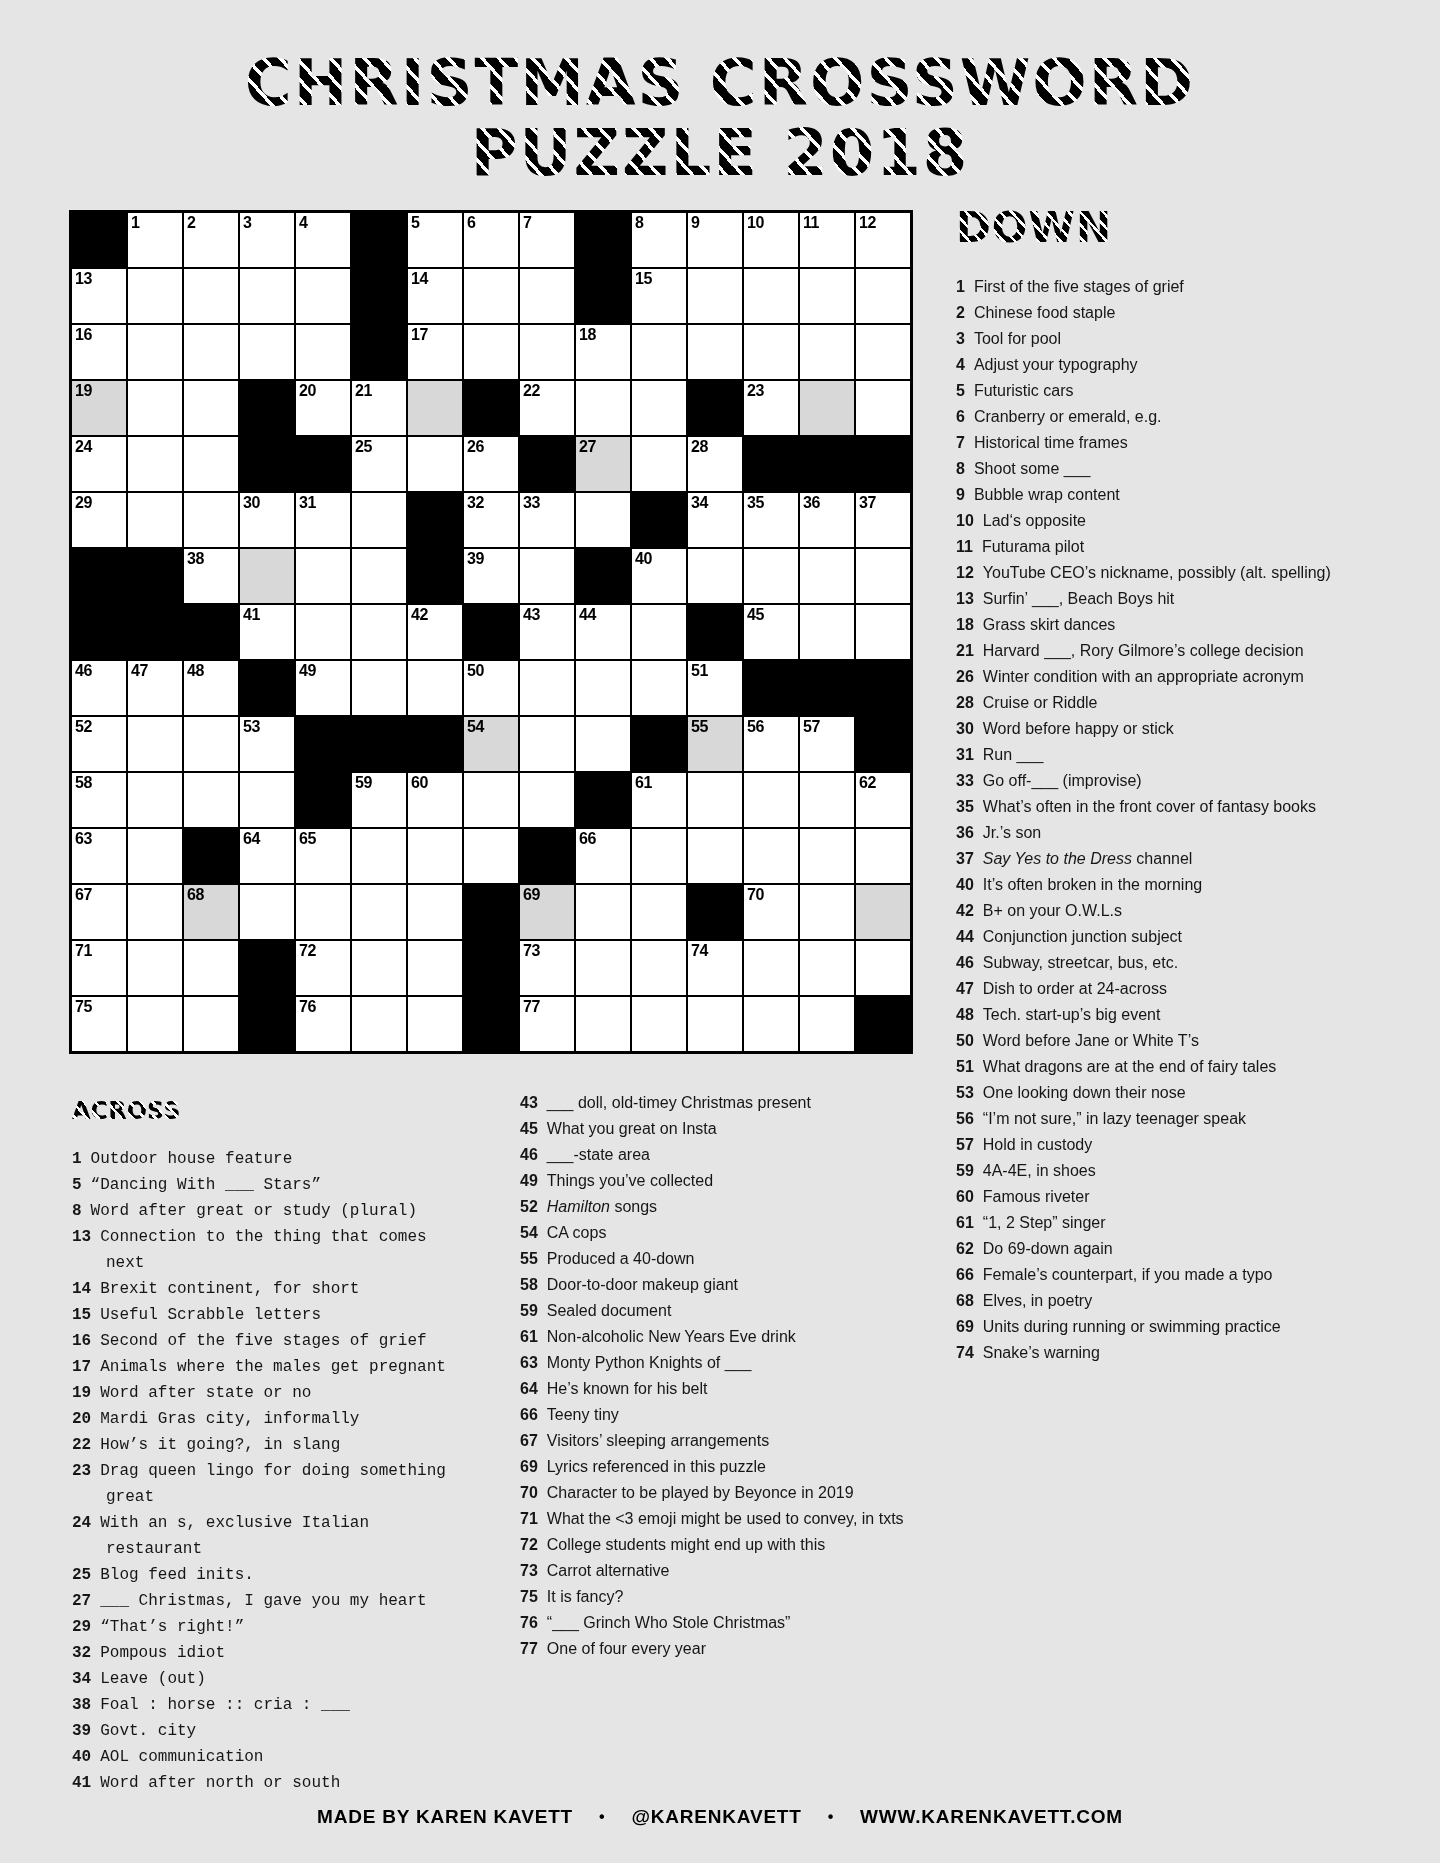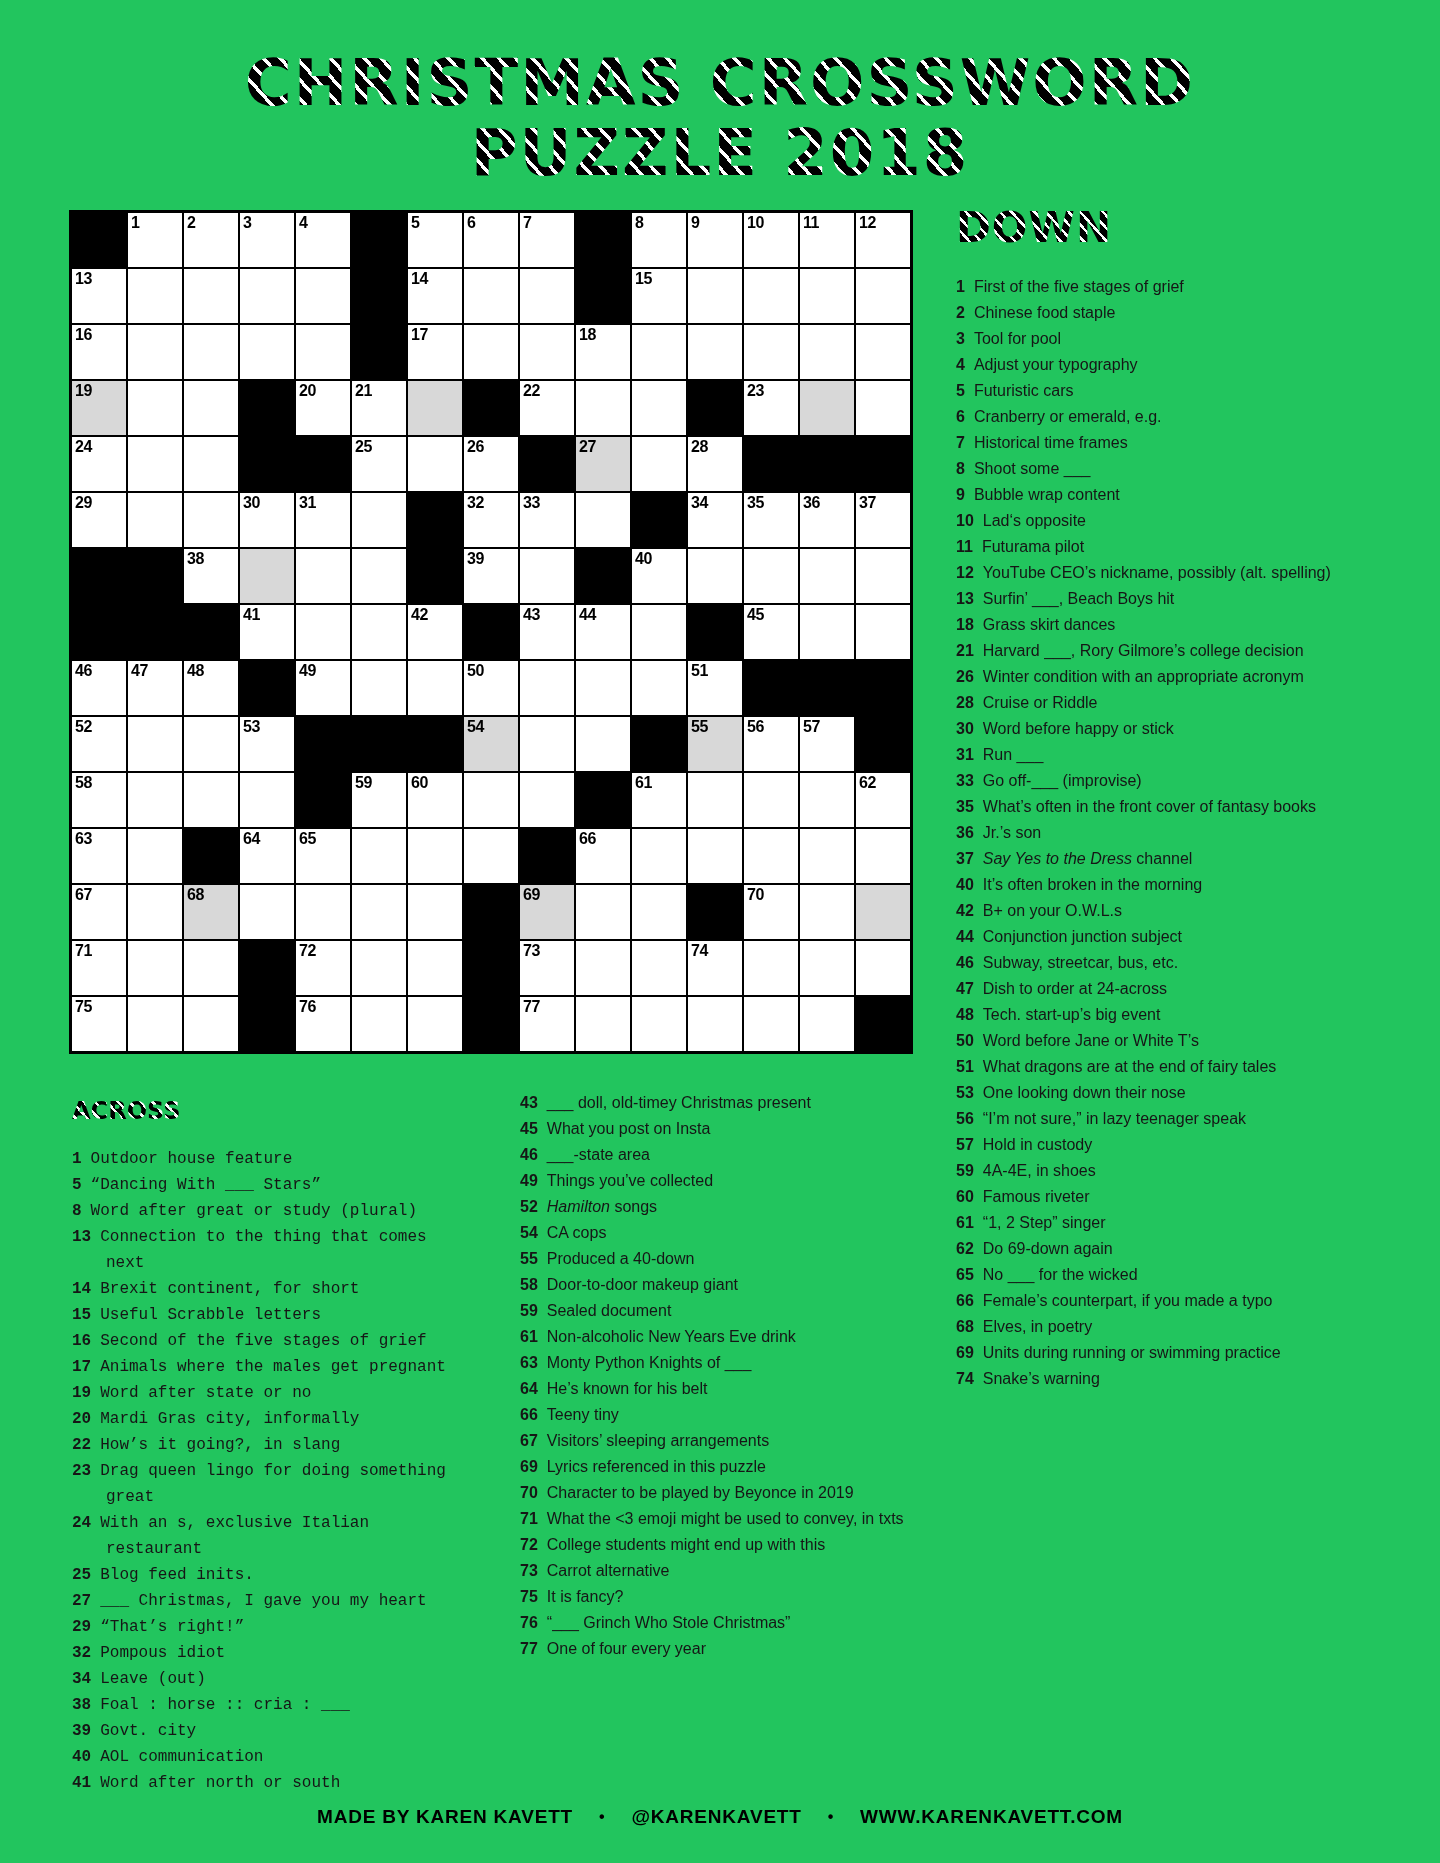--- a/index.html
+++ b/index.html
@@ -2,21 +2,21 @@
 <html><head>
 <meta charset="utf-8">
 <style>
   * { margin:0; padding:0; box-sizing:border-box; }
   html,body { background:#ffffff; }
   body {
     width:1440px; height:1863px; position:relative;
     font-family:"Liberation Sans","DejaVu Sans",sans-serif;
     color:#111;
   }
-  .page { position:absolute; inset:0; background:#22c55e; }
+  .page { position:absolute; inset:0; background:#e5e5e5; }
 
   
   .stripy {
     font-family:"DejaVu Sans","Liberation Sans",sans-serif;
     font-weight:bold; color:#000;
   }
   @supports ((-webkit-background-clip:text) or (background-clip:text)) {
     .stripy {
       background-image:repeating-linear-gradient(48deg,#000 0px,#000 9px,#fff 9px,#fff 12.5px);
       -webkit-background-clip:text; background-clip:text;
@@ -489,21 +489,20 @@
         <div class="clue"><span class="cn">48</span><span class="ct">Tech. start-up’s big event</span></div>
         <div class="clue"><span class="cn">50</span><span class="ct">Word before Jane or White T’s</span></div>
         <div class="clue"><span class="cn">51</span><span class="ct">What dragons are at the end of fairy tales</span></div>
         <div class="clue"><span class="cn">53</span><span class="ct">One looking down their nose</span></div>
         <div class="clue"><span class="cn">56</span><span class="ct">“I’m not sure,” in lazy teenager speak</span></div>
         <div class="clue"><span class="cn">57</span><span class="ct">Hold in custody</span></div>
         <div class="clue"><span class="cn">59</span><span class="ct">4A-4E, in shoes</span></div>
         <div class="clue"><span class="cn">60</span><span class="ct">Famous riveter</span></div>
         <div class="clue"><span class="cn">61</span><span class="ct">“1, 2 Step” singer</span></div>
         <div class="clue"><span class="cn">62</span><span class="ct">Do 69-down again</span></div>
-        <div class="clue"><span class="cn">65</span><span class="ct">No ___ for the wicked</span></div>
         <div class="clue"><span class="cn">66</span><span class="ct">Female’s counterpart, if you made a typo</span></div>
         <div class="clue"><span class="cn">68</span><span class="ct">Elves, in poetry</span></div>
         <div class="clue"><span class="cn">69</span><span class="ct">Units during running or swimming practice</span></div>
         <div class="clue"><span class="cn">74</span><span class="ct">Snake’s warning</span></div>
       </div>
   </section>
 
   <h2 class="stripy small across-heading" style="position:absolute;margin-top:11px;">ACROSS</h2>
   <div class="clues across-col1" id="across-col1">
       <div class="clue"><span class="cn">1</span><span class="ct">Outdoor house feature</span></div>
@@ -524,21 +523,21 @@
       <div class="clue"><span class="cn">29</span><span class="ct">“That’s right!”</span></div>
       <div class="clue"><span class="cn">32</span><span class="ct">Pompous idiot</span></div>
       <div class="clue"><span class="cn">34</span><span class="ct">Leave (out)</span></div>
       <div class="clue"><span class="cn">38</span><span class="ct">Foal : horse :: cria : ___</span></div>
       <div class="clue"><span class="cn">39</span><span class="ct">Govt. city</span></div>
       <div class="clue"><span class="cn">40</span><span class="ct">AOL communication</span></div>
       <div class="clue"><span class="cn">41</span><span class="ct">Word after north or south</span></div>
     </div>
   <div class="clues across-col2" id="across-col2">
       <div class="clue"><span class="cn">43</span><span class="ct">___ doll, old-timey Christmas present</span></div>
-      <div class="clue"><span class="cn">45</span><span class="ct">What you post on Insta</span></div>
+      <div class="clue"><span class="cn">45</span><span class="ct">What you great on Insta</span></div>
       <div class="clue"><span class="cn">46</span><span class="ct">___-state area</span></div>
       <div class="clue"><span class="cn">49</span><span class="ct">Things you’ve collected</span></div>
       <div class="clue"><span class="cn">52</span><span class="ct"><i>Hamilton</i><span> songs</span></span></div>
       <div class="clue"><span class="cn">54</span><span class="ct">CA cops</span></div>
       <div class="clue"><span class="cn">55</span><span class="ct">Produced a 40-down</span></div>
       <div class="clue"><span class="cn">58</span><span class="ct">Door-to-door makeup giant</span></div>
       <div class="clue"><span class="cn">59</span><span class="ct">Sealed document</span></div>
       <div class="clue"><span class="cn">61</span><span class="ct">Non-alcoholic New Years Eve drink</span></div>
       <div class="clue"><span class="cn">63</span><span class="ct">Monty Python Knights of ___</span></div>
       <div class="clue"><span class="cn">64</span><span class="ct">He’s known for his belt</span></div>

